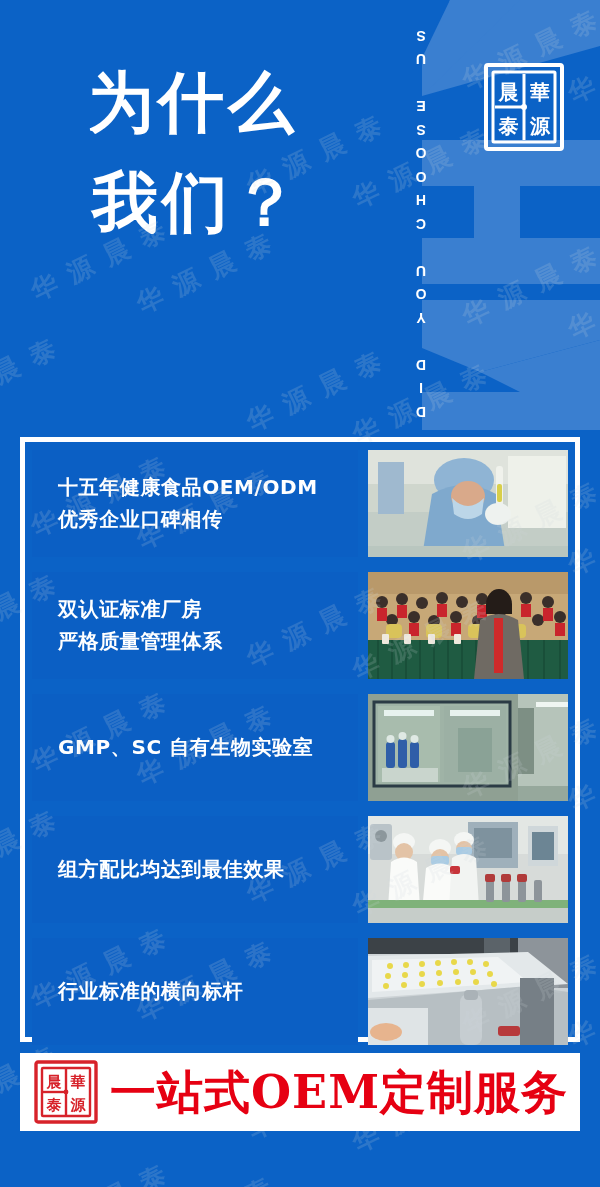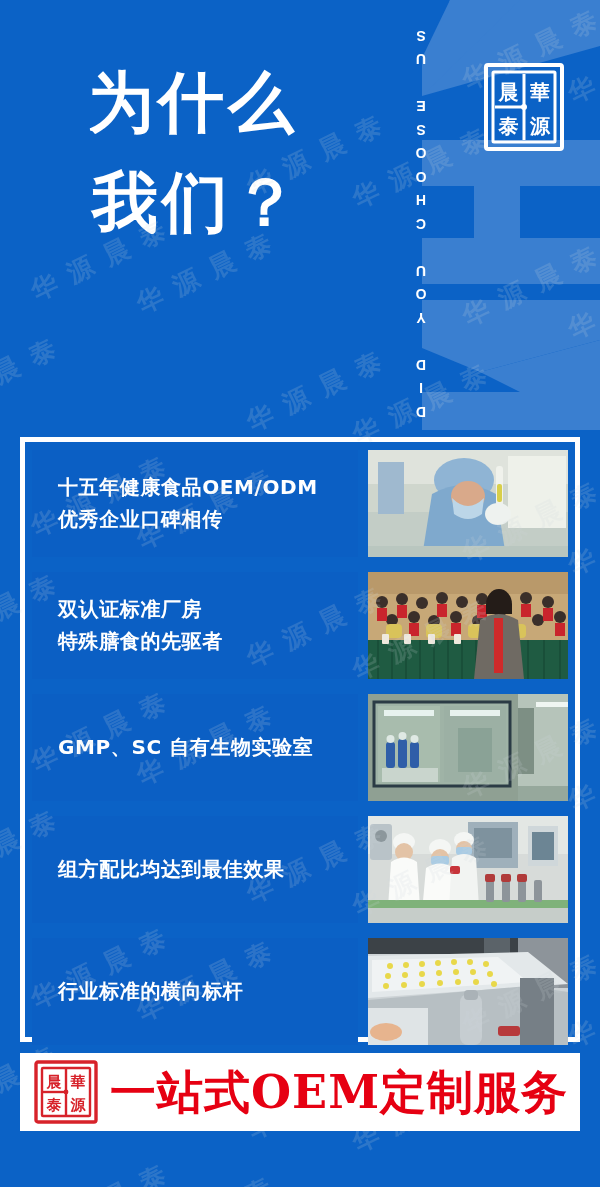--- a/index.html
+++ b/index.html
@@ -250,21 +250,21 @@
           <rect x="129" y="34" width="5" height="18" rx="2" fill="#d8cf4a"></rect>
           <ellipse cx="130" cy="64" rx="13" ry="11" fill="#eef2ef"></ellipse>
           <rect x="0" y="96" width="200" height="11" fill="#b9c6bf"></rect>
         </svg>
       </div>
     </div>
 
     <div class="feature-row">
       <div class="feature-text">
         <div class="ln">双认证标准厂房</div>
-        <div class="ln">特殊膳食的先驱者</div>
+        <div class="ln">严格质量管理体系</div>
       </div>
       <div class="feature-photo">
         <svg viewBox="0 0 200 107" preserveAspectRatio="xMidYMid slice" aria-hidden="true">
           <rect width="200" height="107" fill="#c7a877"></rect>
           <rect width="200" height="22" fill="#b9996a"></rect>
           <g fill="#3a2f2a">
             <circle cx="14" cy="30" r="6"></circle>
               <circle cx="34" cy="27" r="6"></circle>
               <circle cx="54" cy="31" r="6"></circle>
             <circle cx="74" cy="26" r="6"></circle>

